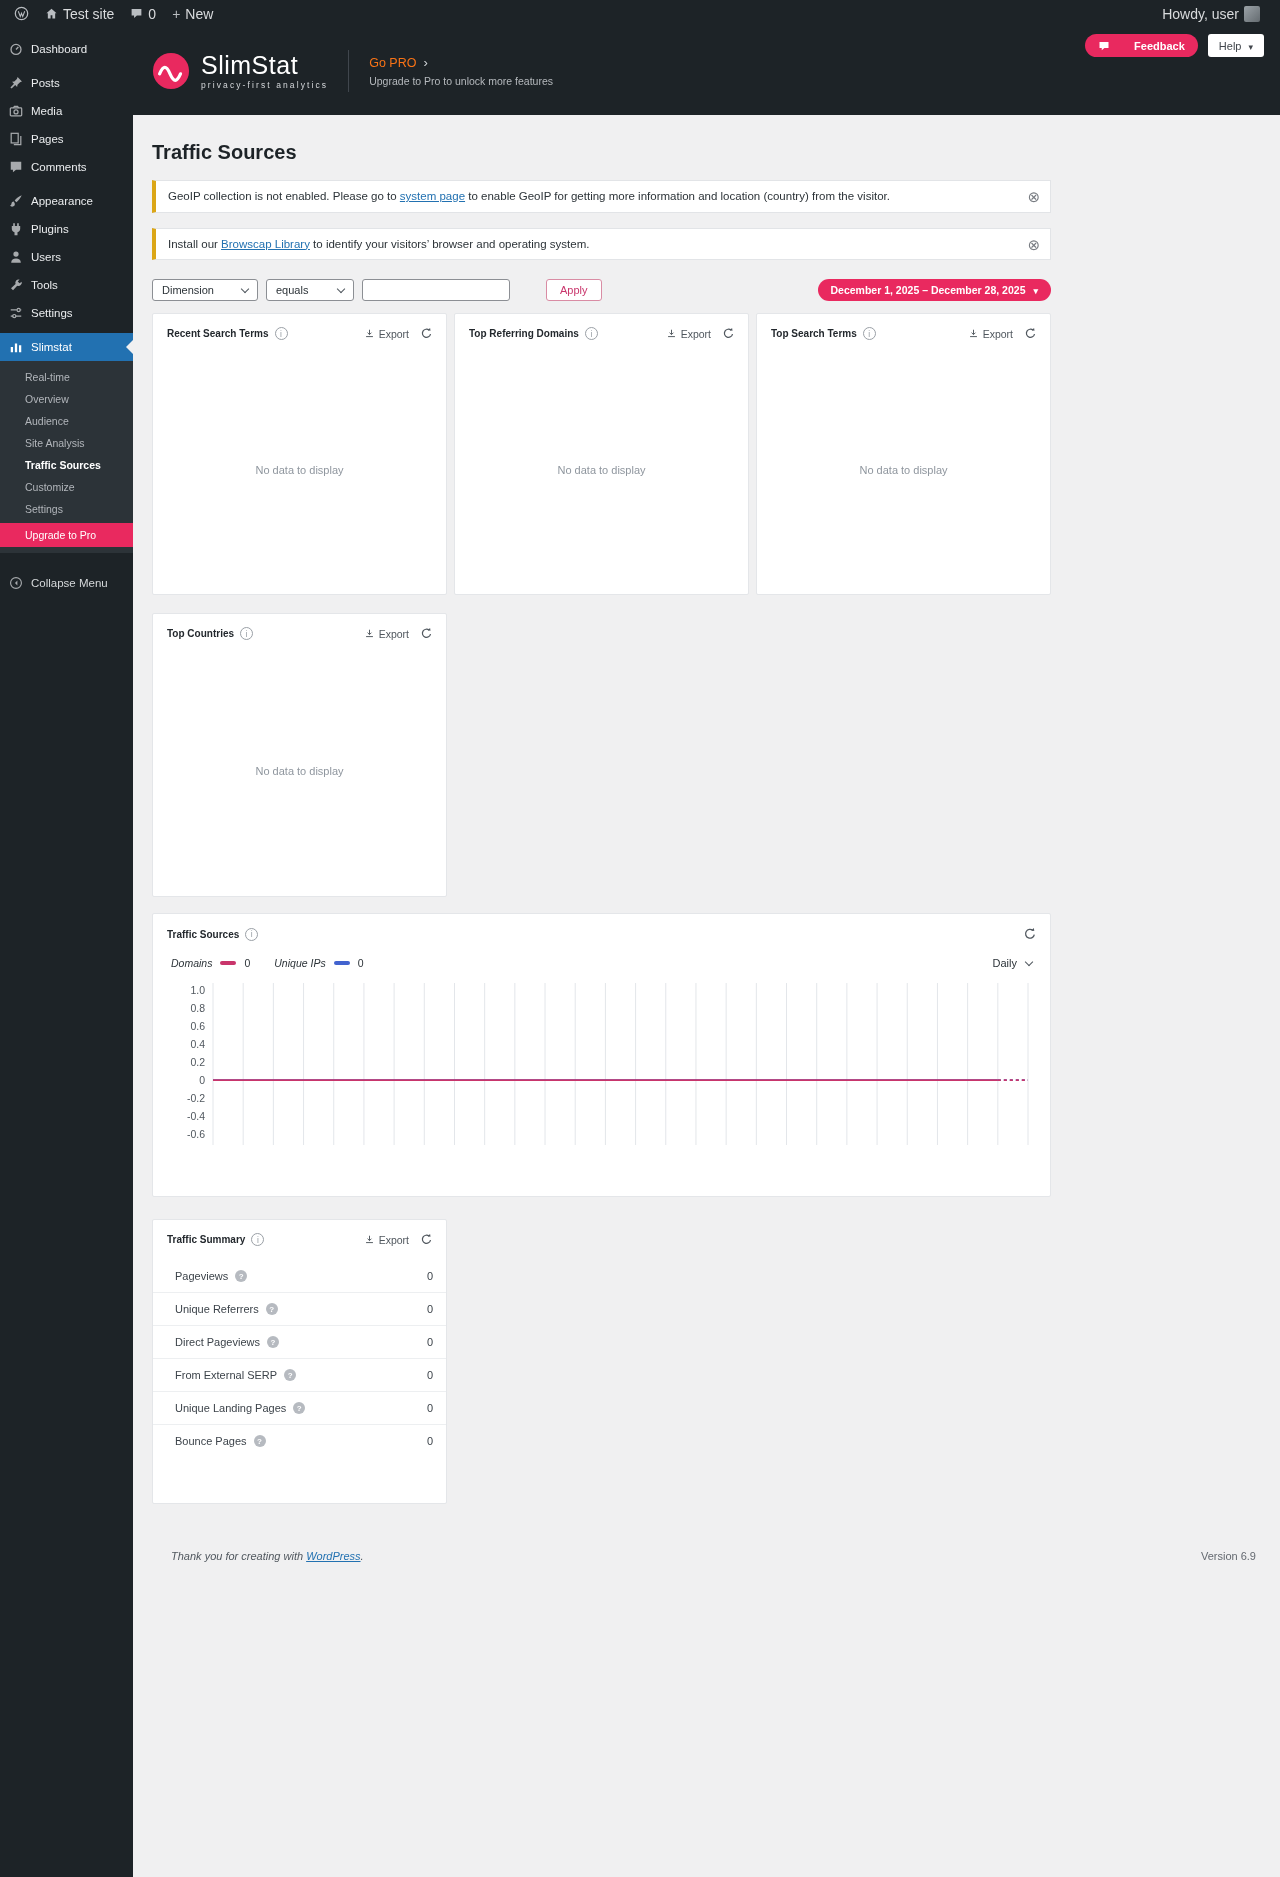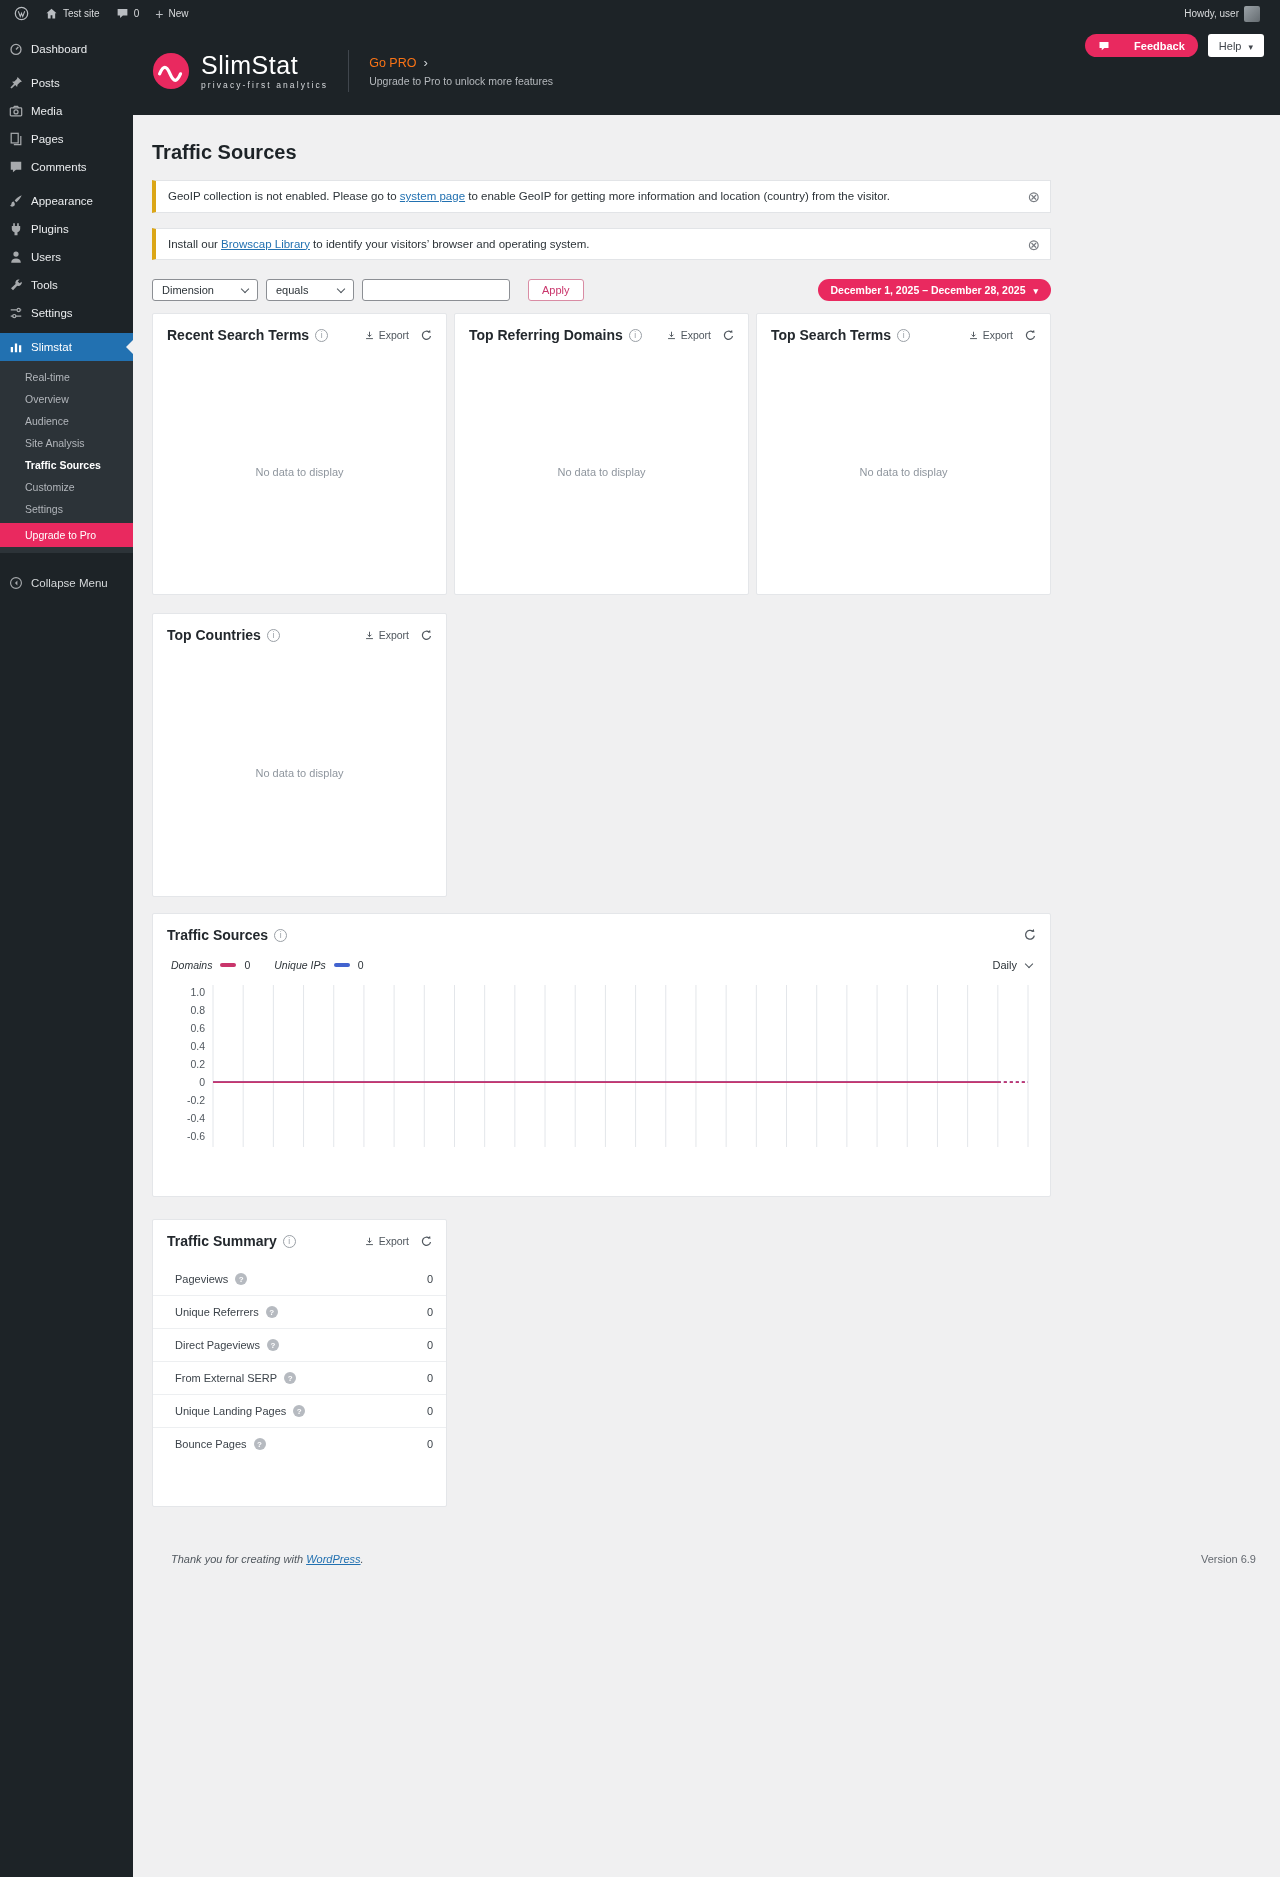--- a/index.html
+++ b/index.html
@@ -6,21 +6,21 @@
   html,body { margin:0; padding:0; }
   body {
     width:1280px; min-height:1877px;
     font-family:"Liberation Sans", sans-serif;
     background:#f0f0f1; color:#2c3338; font-size:12px;
   }
   svg { display:block; }
   button { font-family:inherit; }
 
   
-  .admin-bar{height:27px;background:#1d2327;color:#d9dbdd;display:flex;align-items:center;justify-content:space-between;padding:0 12px 0 6px;font-size:10px;}
+  .admin-bar{height:27px;background:#1d2327;color:#d9dbdd;display:flex;align-items:center;justify-content:space-between;padding:0 12px 0 6px;font-size:14px;}
   .ab-left{display:flex;align-items:center;}
   .ab-item{display:flex;align-items:center;gap:5px;padding:0 8px;height:27px;cursor:pointer;white-space:nowrap;}
   .ab-item svg{color:#b9bdc1;}
   .icon-plus::after{content:"+";font-size:14px;line-height:1;color:#b9bdc1;}
   .avatar{width:16px;height:16px;border-radius:2px;background:linear-gradient(135deg,#9ca3a8,#646b70);display:inline-block;}
 
   
   .layout{display:flex;min-height:1850px;align-items:stretch;}
   .sidebar{width:133px;flex:none;background:#1d2327;padding-top:8px;}
   .main{flex:1;min-width:0;background:#f0f0f1;display:flex;flex-direction:column;}
@@ -65,29 +65,29 @@
   .dismiss{background:none;border:none;color:#787c82;font-size:15px;cursor:pointer;padding:0 2px;line-height:1;}
   .icon-x::after{content:"⊗";}
 
   
   .filter-row{display:flex;align-items:center;gap:8px;margin:19px 0 12px;}
   .fselect{background:#fff;border:1px solid #8c8f94;border-radius:3px;height:22px;display:flex;align-items:center;justify-content:space-between;padding:0 9px;font-size:11px;color:#2c3338;cursor:pointer;}
   .w-dim{width:106px;}
   .w-op{width:88px;}
   .chev{width:6px;height:6px;border-right:1.5px solid #50575e;border-bottom:1.5px solid #50575e;transform:rotate(45deg);margin-top:-3px;}
   .ftext{width:148px;height:22px;border:1px solid #8c8f94;border-radius:3px;padding:0 6px;font-size:11px;background:#fff;}
-  .apply{margin-left:10px;background:#fff;border:1px solid #d98ca4;color:#c9356b;border-radius:3px;height:22px;padding:0 13px;font-size:11px;cursor:pointer;}
+  .apply{margin-left:28px;background:#fff;border:1px solid #d98ca4;color:#c9356b;border-radius:3px;height:22px;padding:0 13px;font-size:11px;cursor:pointer;}
   .datepill{margin-left:auto;background:#e9295f;color:#fff;border:none;border-radius:12px;height:22px;padding:0 13px;font-size:10.5px;font-weight:600;display:flex;align-items:center;gap:8px;cursor:pointer;}
 
   
   .prow{display:flex;gap:7px;}
   .panel{background:#fff;border:1px solid #e4e6e9;border-radius:2px;display:flex;flex-direction:column;}
   .panel.small{width:295px;height:282px;}
   .panel-head{display:flex;align-items:center;gap:6px;padding:13px 13px 6px 14px;}
-  .panel-title{font-size:14px;font-weight:700;color:#23282d;margin:0;}
+  .panel-title{font-size:10px;font-weight:700;color:#23282d;margin:0;}
   .info{width:13px;height:13px;border:1px solid #9aa0a6;border-radius:50%;color:#9aa0a6;font-size:8.5px;display:inline-flex;align-items:center;justify-content:center;flex:none;cursor:pointer;}
   .icon-i::after{content:"i";}
   .ptools{margin-left:auto;display:flex;align-items:center;gap:11px;color:#50575e;}
   .export{display:flex;align-items:center;gap:4px;font-size:10.5px;color:#50575e;cursor:pointer;background:none;border:none;padding:0;}
   .iconbtn{background:none;border:none;color:#50575e;cursor:pointer;padding:0;display:flex;}
   .panel-body{flex:1;display:flex;align-items:center;justify-content:center;}
   .nodata{color:#8f969e;font-size:11px;}
   .panel.countries{width:295px;height:284px;margin-top:18px;}
 
   

